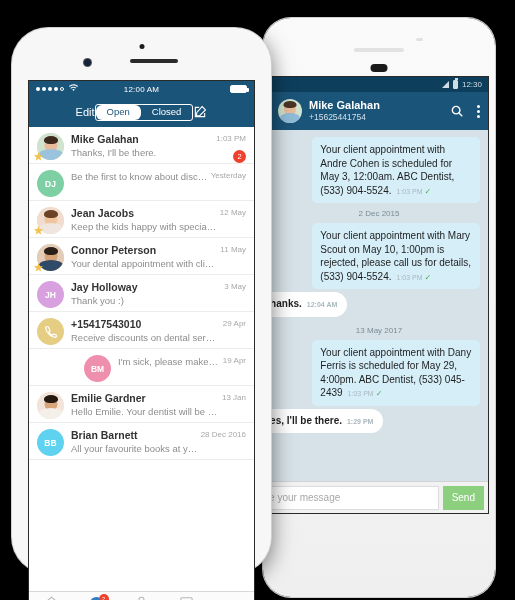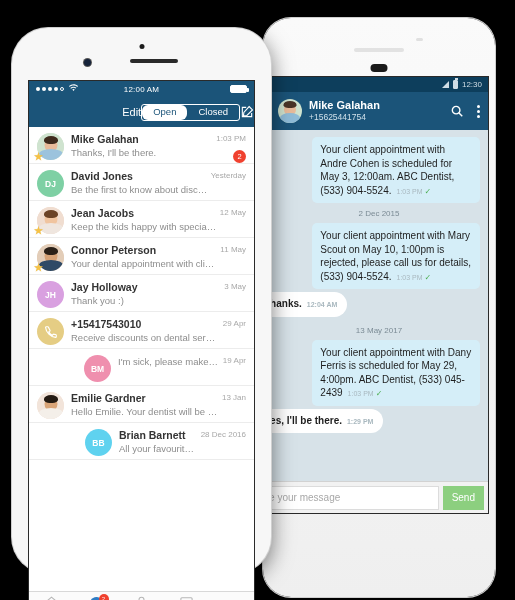--- a/index.html
+++ b/index.html
@@ -48,21 +48,21 @@
   .ios-time{ position:absolute; left:0; right:0; text-align:center; font-size:8px;
              letter-spacing:.2px; }
   .batt{ margin-left:auto; width:17px; height:8px; border:1px solid #fff; border-radius:2px;
          position:relative; background:#fff; }
   .batt:after{ content:""; position:absolute; right:-3px; top:2px; width:2px; height:4px;
          background:#fff; border-radius:0 1px 1px 0; }
 
   
   :root{ --navy:#1b5479; --navy-d:#174668; --blue:#2a7ab9; }
   .ios-nav{ height:30px; background:var(--navy); display:flex; align-items:center;
-            padding:0 0; justify-content:flex-end; }
+            padding:0 0; justify-content:center; }
   .ios-nav .edit{ color:#fff; font-size:11px; }
   .seg{ display:flex; border:1px solid #fff; border-radius:3px; overflow:hidden;
         height:17px; }
   .seg div{ font-size:9.5px; padding:0 11px; display:flex; align-items:center;
             line-height:1;border-radius:6px; }
   .seg .on{ background:#fff; color:var(--navy); }
   .seg .off{ background:var(--navy); color:#fff; }
   .compose{ width:14px; height:14px; position:relative; }
   .compose svg{ display:block; }
 
@@ -270,21 +270,20 @@
             </div>
             <div class="rmain">
               <div class="rname">Mike Galahan</div>
               <div class="rprev">Thanks, I'll be there.</div>
             </div>
             <div class="rmeta"><div class="rtime">1:03 PM</div><span class="badge">2</span></div>
           </div>
           <div class="row">
             <div class="av" style="background: rgb(126, 208, 164);">DJ</div>
             <div class="rmain">
-              <div class="rname">David Jones</div>
               <div class="rprev">Be the first to know about discounts and…</div>
             </div>
             <div class="rmeta">
               <div class="rtime">Yesterday</div>
             </div>
           </div>
           <div class="row">
             <div class="av" style="background: rgb(240, 221, 208);">
               <div class="photo">
                 <div class="face" style="background:#f0ddd0">
@@ -367,21 +366,21 @@
             </div>
             <div class="rmain">
               <div class="rname">Emilie Gardner</div>
               <div class="rprev">Hello Emilie. Your dentist will be ready to…</div>
             </div>
             <div class="rmeta">
               <div class="rtime">13 Jan</div>
             </div>
           </div>
           <div class="row">
-            <div class="av" style="background: rgb(95, 210, 239); margin-left: 48px;">BB</div>
+            <div class="av" style="background: rgb(95, 210, 239);">BB</div>
             <div class="rmain">
               <div class="rname">Brian Barnett</div>
               <div class="rprev">All your favourite books at your reach! Got…</div>
             </div>
             <div class="rmeta">
               <div class="rtime">28 Dec 2016</div>
             </div>
           </div>
         </div>
 

